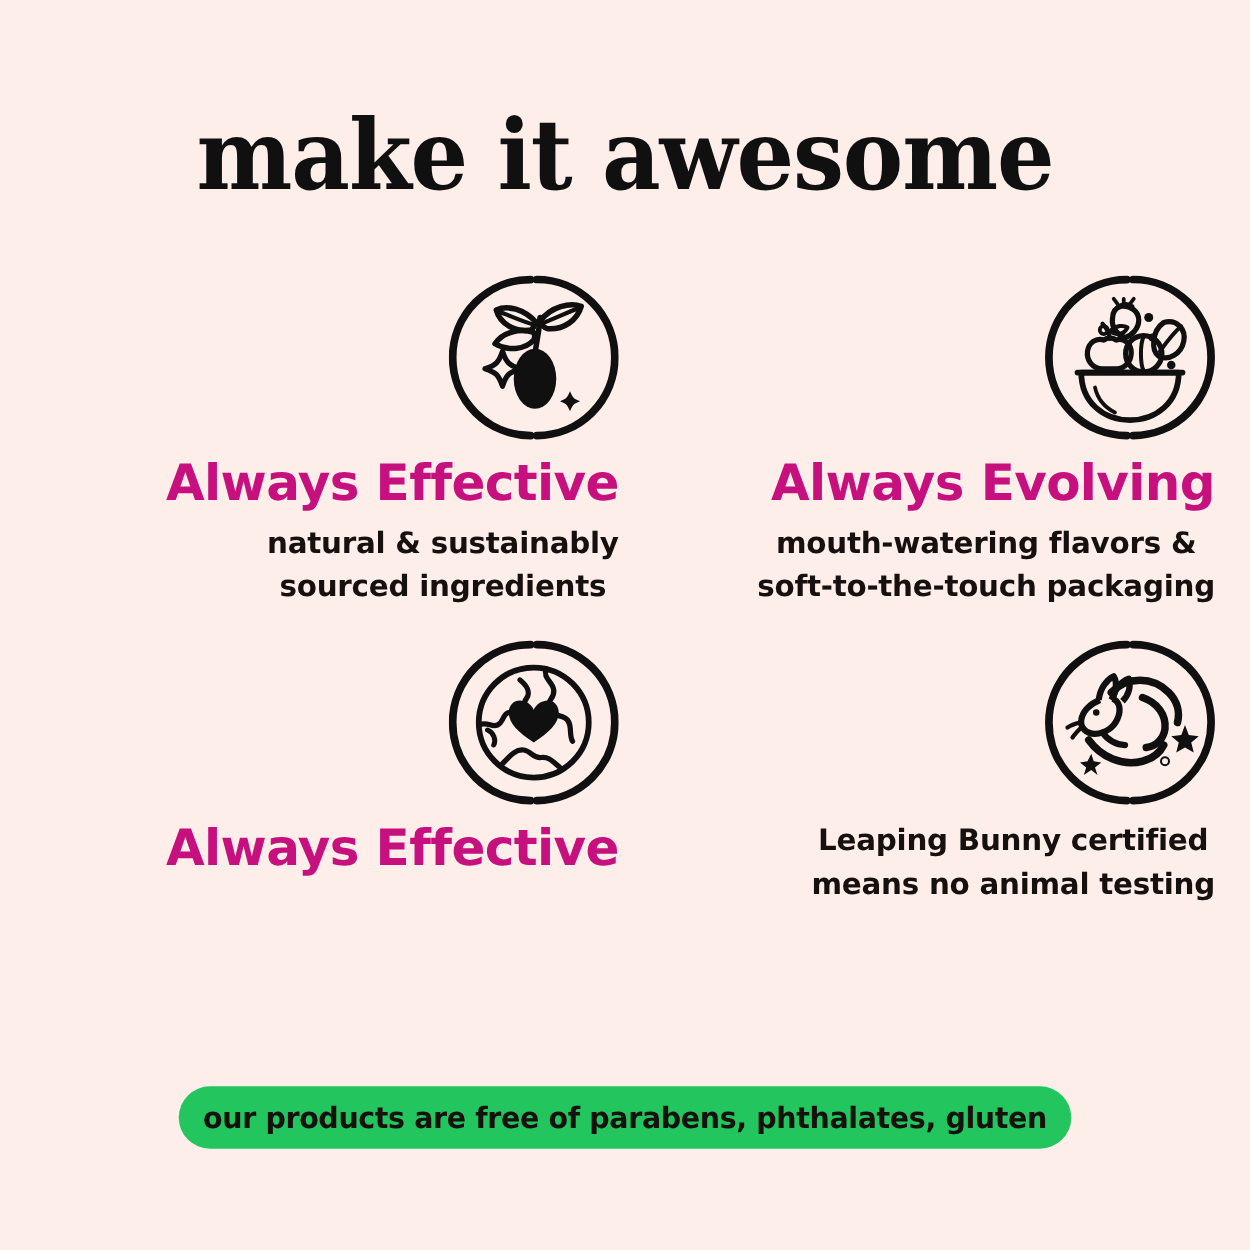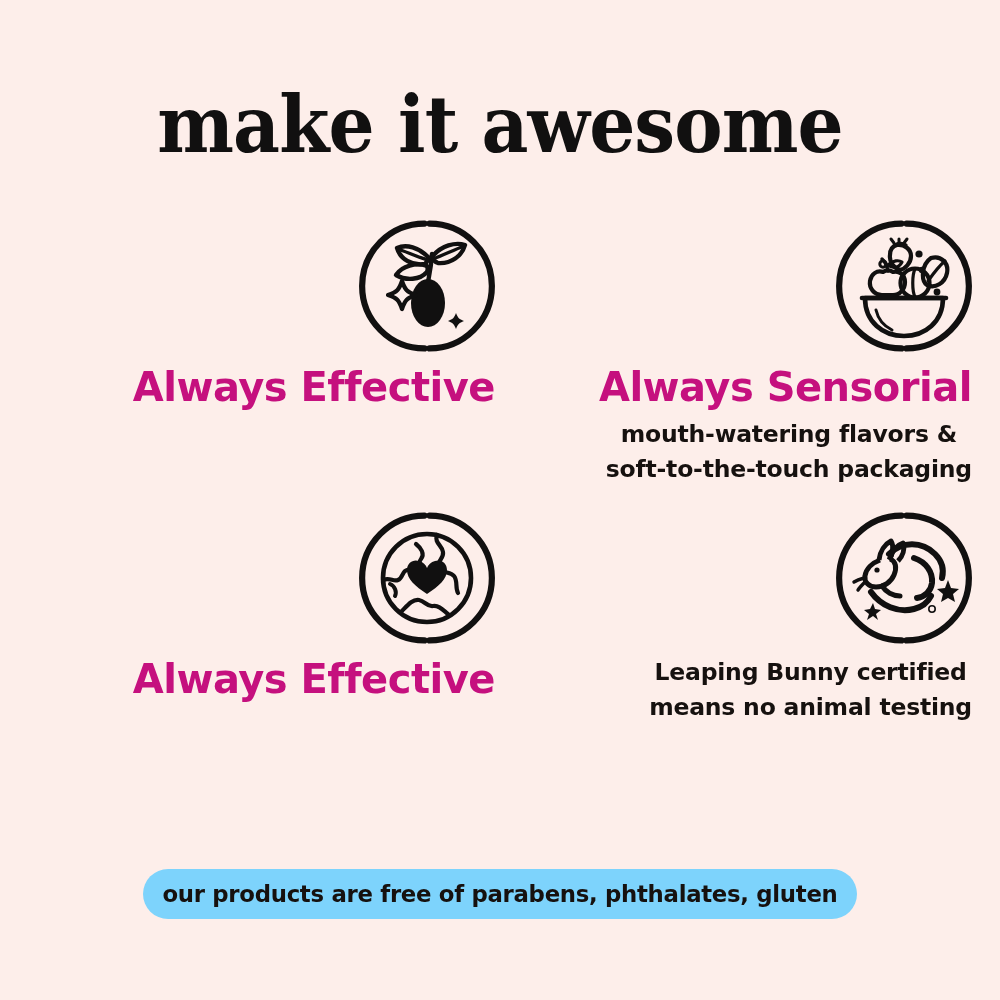--- a/index.html
+++ b/index.html
@@ -86,21 +86,21 @@
     white-space: pre-line;
   }
 
   
   .banner {
     position: absolute;
     left: 143px;
     top: 869px;
     width: 714px;
     height: 50px;
-    background: #7dd3fc;
+    background: #22c55e;
     border-radius: 25px;
     display: flex;
     align-items: center;
     justify-content: center;
   }
   .banner-text {
     font-family: "DejaVu Sans", sans-serif;
     font-weight: 700;
     font-size: 23.5px;
     color: #16110f;
@@ -136,20 +136,22 @@
           <path d="M 69 42 C 58 39 48 34 39 31" fill="none" stroke="#111010" stroke-width="3.4" stroke-linecap="round"></path>
 
           <ellipse cx="69" cy="85" rx="17" ry="24" fill="#111010"></ellipse>
 
           <path d="M 43 63 C 46 72 48 74 57 77 C 48 80 46 82 43 91 C 40 82 38 80 29 77 C 38 74 40 72 43 63 Z" fill="none" stroke="#111010" stroke-width="4.2" stroke-linejoin="round"></path>
 
           <path d="M 97 95 C 99 100 100 101 105 103 C 100 105 99 106 97 111 C 95 106 94 105 89 103 C 94 101 95 100 97 95 Z" fill="#111010"></path>
         </svg>
       </div>
       <div class="card-title">Always Effective</div>
+      <div class="card-desc">natural &amp; sustainably
+sourced ingredients</div>
     </div>
 
     <div class="card">
       <div class="icon-wrap">
         <svg viewBox="0 0 136 136" xmlns="http://www.w3.org/2000/svg">
           <path d="M 70.5 5.6 A 62.4 62.4 0 0 1 70.5 130.4" fill="none" stroke="#111010" stroke-width="6.2" stroke-linecap="round"></path>
           <path d="M 65.5 130.4 A 62.4 62.4 0 0 1 65.5 5.6" fill="none" stroke="#111010" stroke-width="6.2" stroke-linecap="round"></path>
 
           <path d="M 29 80 C 29 104 47 118 68 118 C 89 118 107 104 107 80 Z" fill="none" stroke="#111010" stroke-width="4.6" stroke-linejoin="round"></path>
 
@@ -173,21 +175,21 @@
 
           <path d="M 95 40 C 105 37 113 45 111 55 C 109 65 99 71 91 67 C 85 63 85 47 95 40 Z" fill="none" stroke="#111010" stroke-width="4.2" stroke-linejoin="round"></path>
           <path d="M 92 63 C 97 56 103 48 109 43" fill="none" stroke="#111010" stroke-width="3.2" stroke-linecap="round"></path>
 
           <circle cx="83" cy="36" r="3.6" fill="#111010"></circle>
           <circle cx="86" cy="52" r="3.2" fill="#111010"></circle>
           <circle cx="101" cy="74" r="3.4" fill="#111010"></circle>
           <circle cx="47" cy="46" r="3.2" fill="none" stroke="#111010" stroke-width="3"></circle>
         </svg>
       </div>
-      <div class="card-title">Always Sensorial</div>
+      <div class="card-title">Always Evolving</div>
       <div class="card-desc">mouth-watering flavors &amp;
 soft-to-the-touch packaging</div>
     </div>
 
     <div class="card">
       <div class="icon-wrap">
         <svg viewBox="0 0 136 136" xmlns="http://www.w3.org/2000/svg">
           <path d="M 70.5 5.6 A 62.4 62.4 0 0 1 70.5 130.4" fill="none" stroke="#111010" stroke-width="6.2" stroke-linecap="round"></path>
           <path d="M 65.5 130.4 A 62.4 62.4 0 0 1 65.5 5.6" fill="none" stroke="#111010" stroke-width="6.2" stroke-linecap="round"></path>
 

